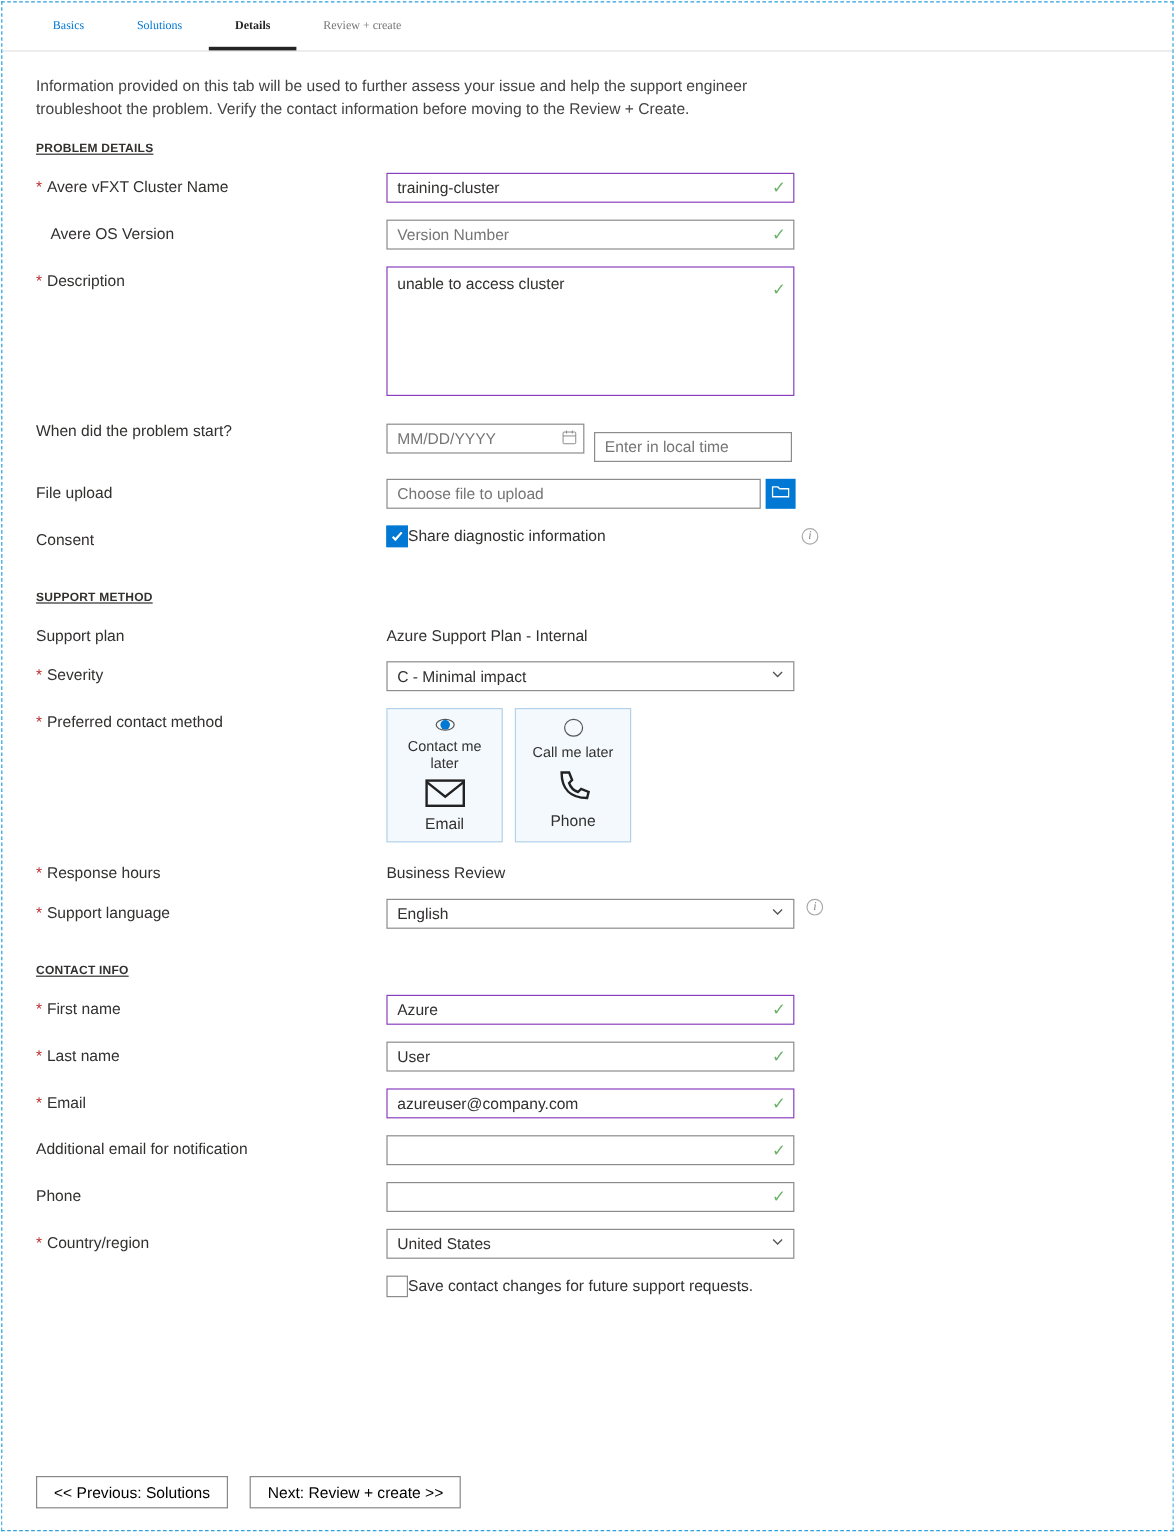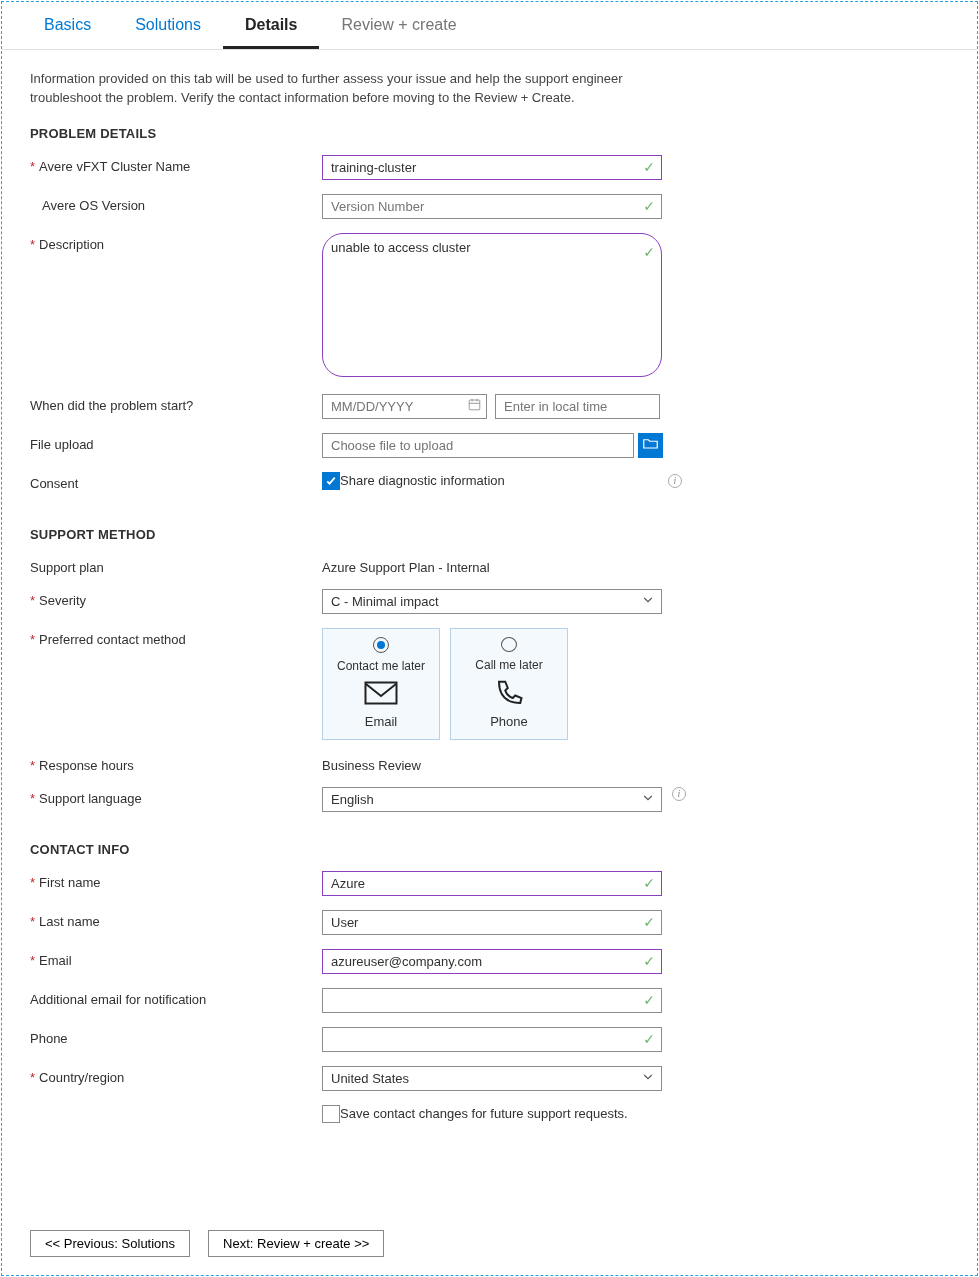--- a/index.html
+++ b/index.html
@@ -22,36 +22,38 @@
   .tabs {
     display: flex;
     gap: 0;
     padding: 0 20px;
     border-bottom: 1px solid #e1e1e1;
   }
   .tab {
     padding: 14px 22px 12px;
     color: #0078d4;
     cursor: pointer;
-    font-size: 16px;
+    font-size: 10px;
     border-bottom: 3px solid transparent;
+    font-family: Liberation Serif, serif;
   }
   .tab.active { color: #242424; font-weight: 600; border-bottom-color: #242424; }
   .tab.future { color: #767676; }
   .scroll-area {
     flex: 1;
     overflow-y: scroll;
     padding: 20px 28px 10px 28px;
   }
   .intro { color: #444; line-height: 1.45; margin-bottom: 18px; max-width: 620px; }
   h3.section {
-    font-size: 13px;
+    font-size: 10px;
     font-weight: 700;
     margin: 18px 0 14px;
     letter-spacing: .2px;
+    text-decoration: underline;
   }
   .row {
     display: flex;
     align-items: flex-start;
     margin-bottom: 14px;
   }
   .label-col {
     width: 292px;
     padding-top: 4px;
     display: flex;
@@ -75,24 +77,23 @@
   .input-wrap.valid textarea { border-color: #8a3fbf; }
   .tick {
     position: absolute;
     right: 7px; top: 50%;
     transform: translateY(-50%);
     color: #6bb36b;
     pointer-events: none;
     font-size: 14px;
   }
   .textarea-input {
-    height: 144px;
+    height: 108px;
     resize: none;
     padding-top: 6px;
-    border-radius: 21px;
   }
   .textarea-wrap .tick { top: 11px; transform: none; }
   .select-input {
     appearance: none;
     padding-right: 28px;
     background-image: none;
   }
   .select-wrap { position: relative; width: 340px; }
   .chev {
     position: absolute; right: 8px; top: 50%; transform: translateY(-50%);
@@ -109,20 +110,21 @@
   .cal-icon {
     position: absolute; right: 6px; top: 50%; transform: translateY(-50%);
     color: #888; pointer-events: none;
   }
   .time-input {
     width: 165px; height: 25px;
     border: 1px solid #8c8c8c;
     padding: 3px 8px;
     font-family: inherit; font-size: 13px; color: #333;
     background: #fff;
+    margin-top: 13px;
   }
   .file-input {
     width: 312px; height: 25px;
     border: 1px solid #8c8c8c;
     padding: 3px 8px;
     font-family: inherit; font-size: 13px; color: #767676;
     background: #fff;
   }
   .file-btn {
     width: 25px; height: 25px; background: #0078d4;
@@ -138,21 +140,21 @@
   .cb.checked { background: #0078d4; border-color: #0078d4; color: #fff; }
   .info-ic {
     width: 14px; height: 14px; border: 1px solid #aaa; border-radius: 50%;
     display: inline-flex; align-items: center; justify-content: center;
     font-size: 10px; font-style: italic; color: #888; margin-left: 10px;
     font-family: Georgia, serif;
   }
   .static-val { padding-top: 4px; }
   .contact-cards { display: flex; gap: 10px; }
   .card {
-    width: 118px; height: 112px;
+    width: 97px; height: 112px;
     border: 1px solid #b3d1ea;
     background: #f4f9fd;
     display: flex; flex-direction: column; align-items: center;
     padding: 8px 4px 10px;
     gap: 6px;
     cursor: pointer;
   }
   .radio {
     width: 16px; height: 16px; border: 1px solid #555; border-radius: 50%;
     display: flex; align-items: center; justify-content: center;

